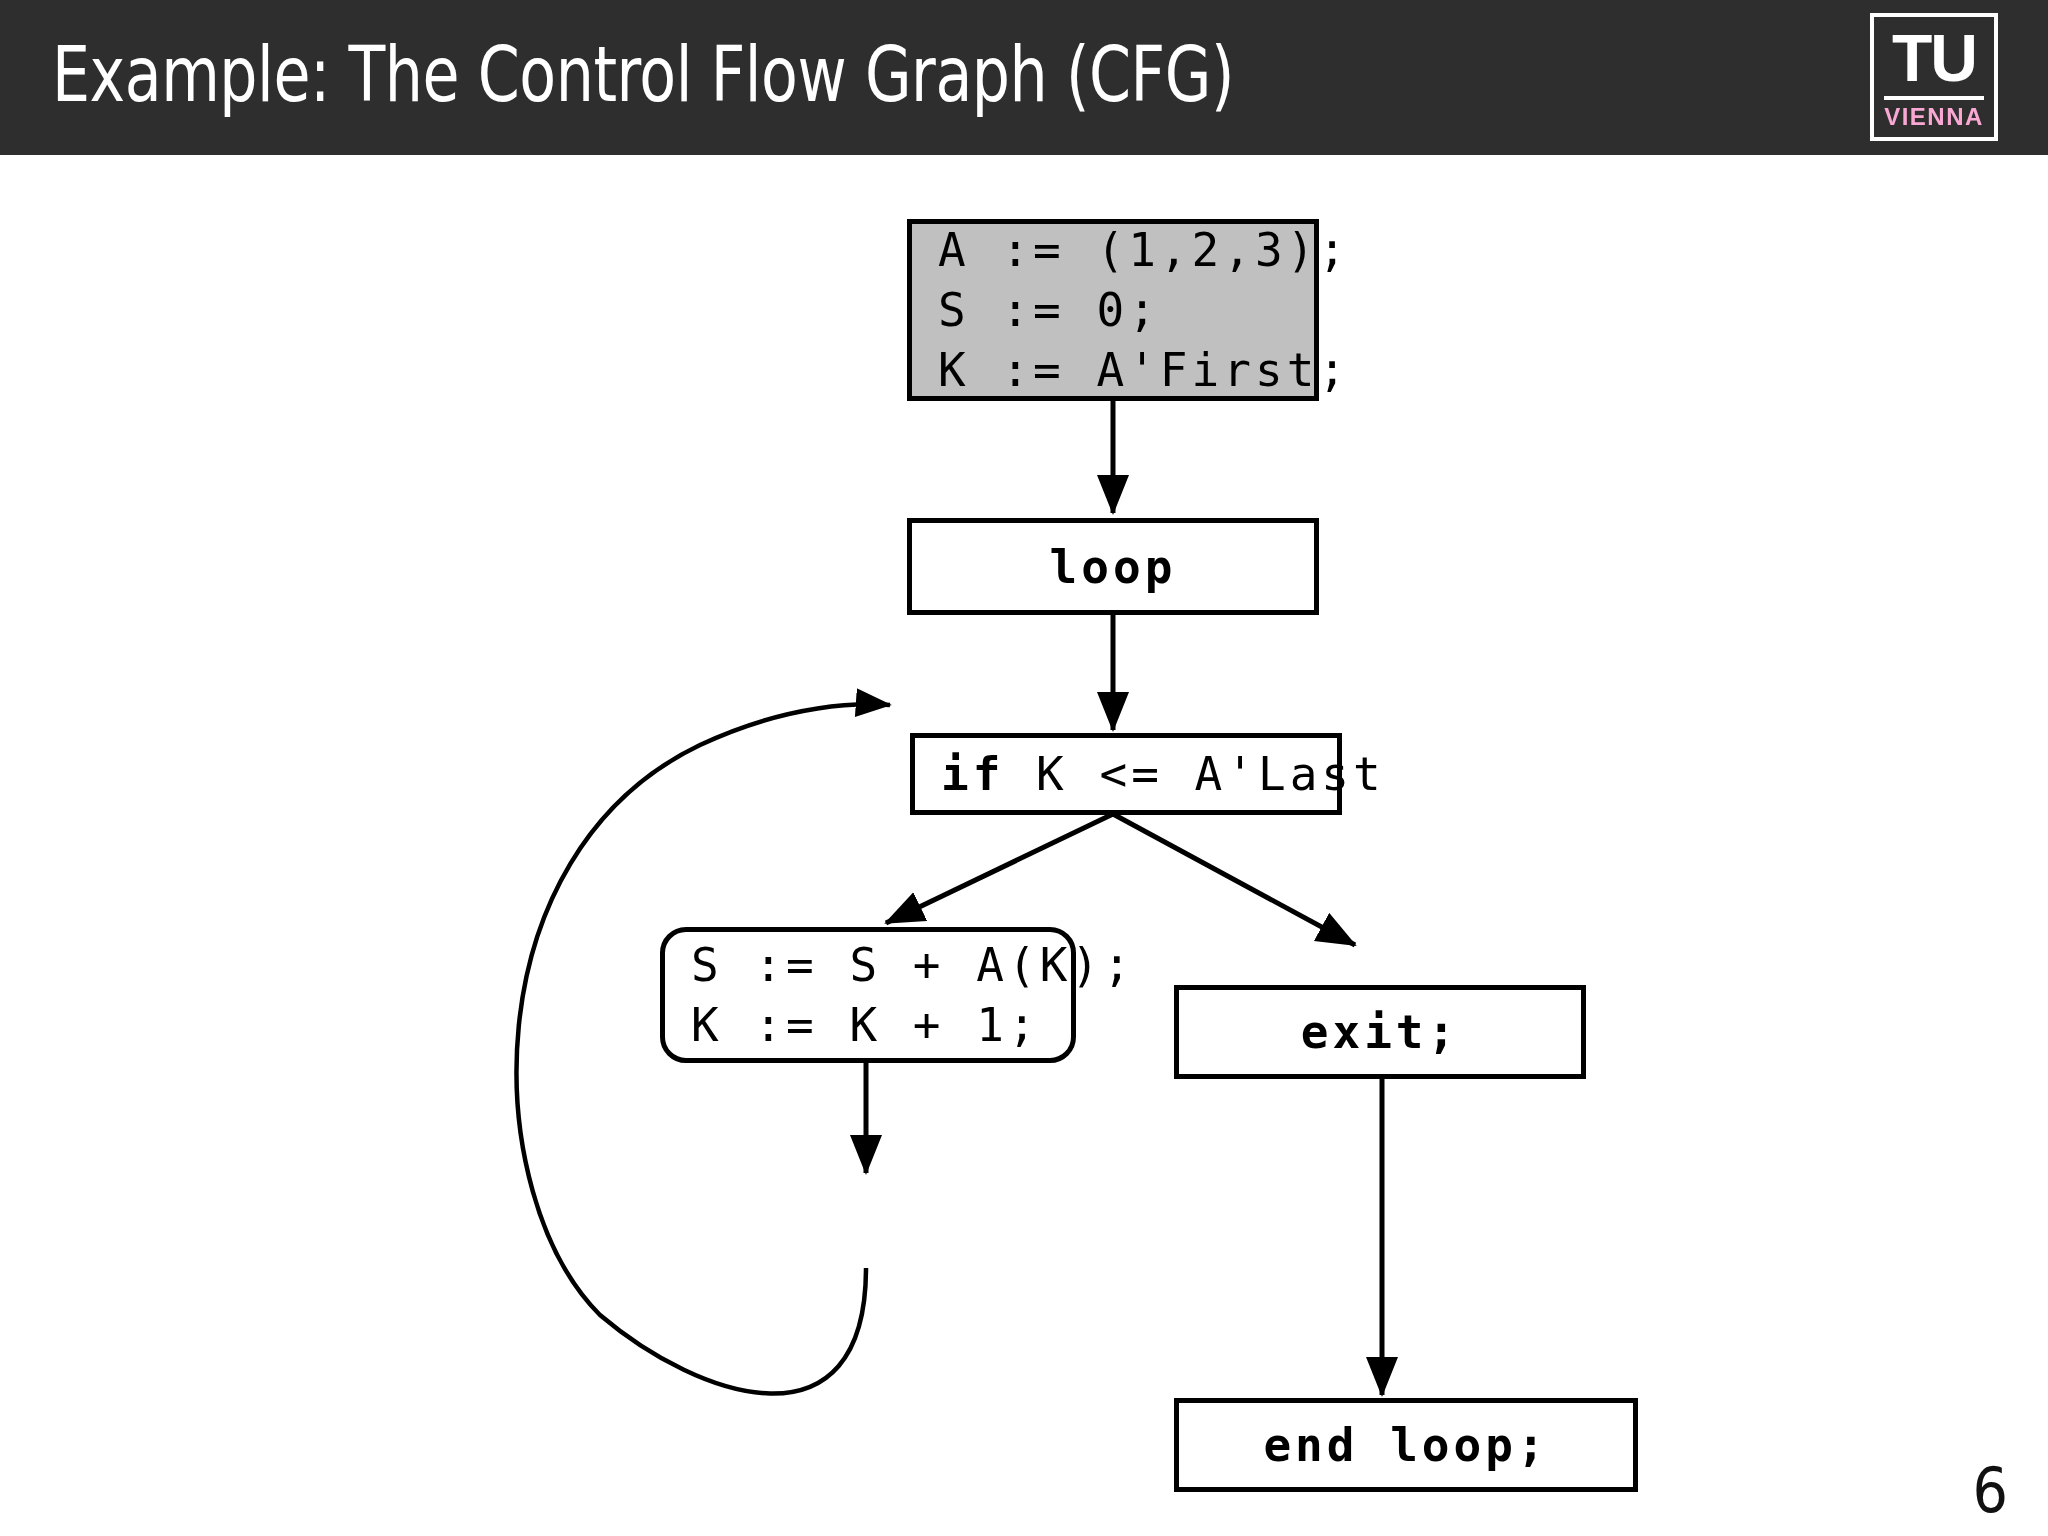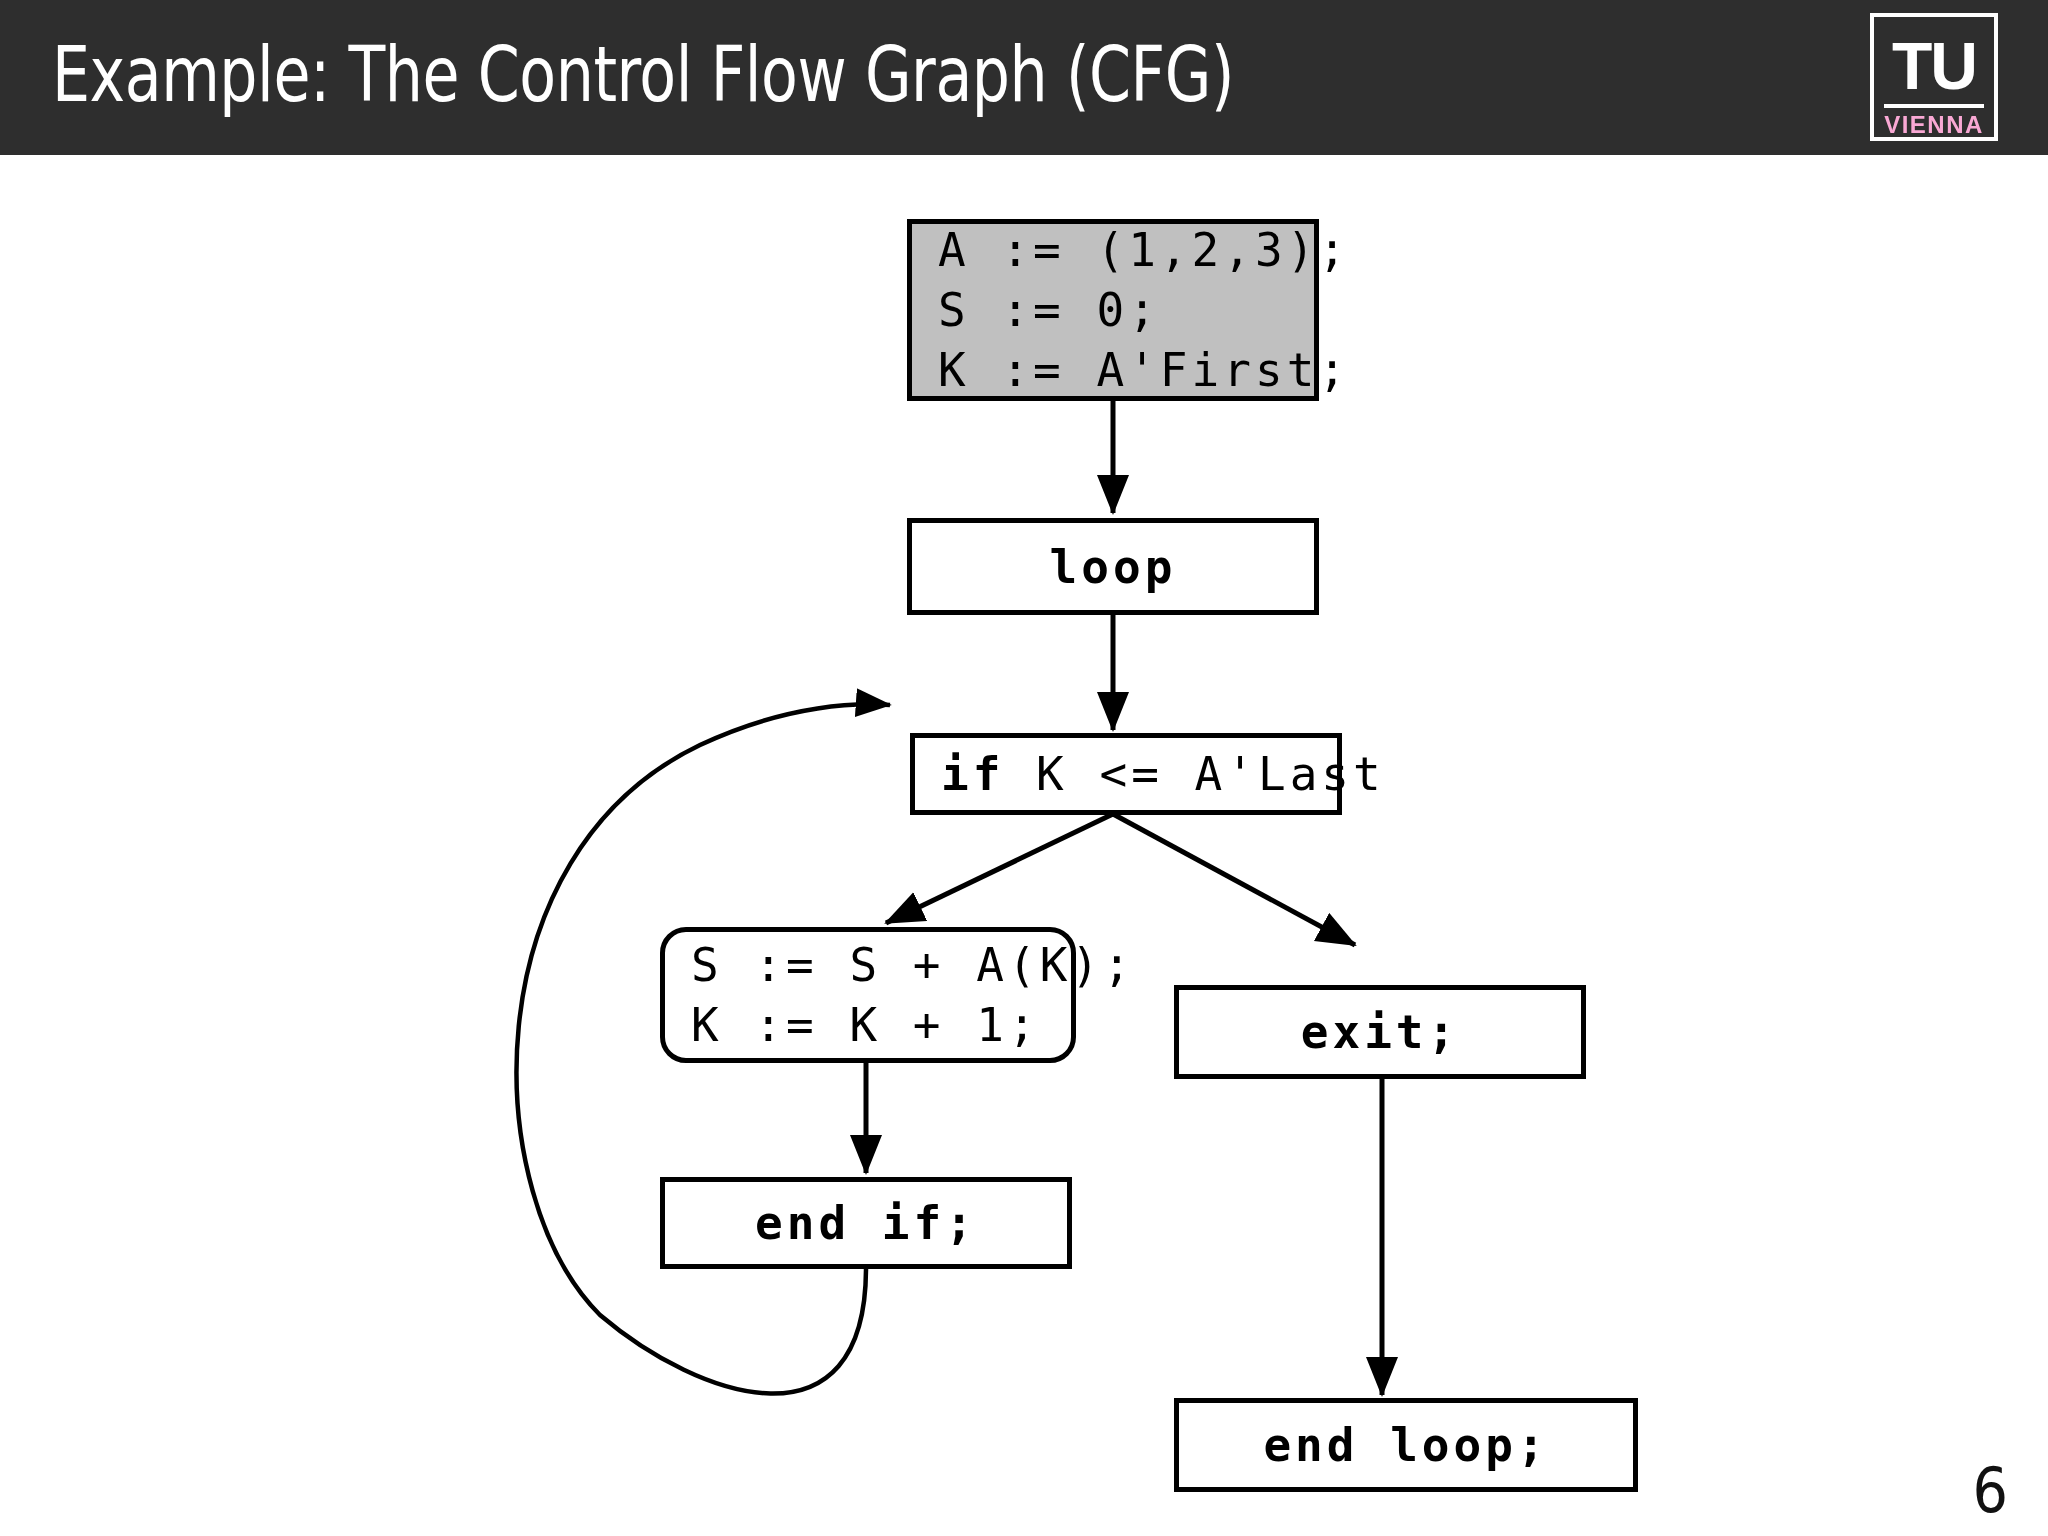--- a/index.html
+++ b/index.html
@@ -47,21 +47,21 @@
     top: 13px;
     width: 128px;
     height: 128px;
     border: 4px solid #ffffff;
     box-sizing: border-box;
     background: #2e2e2e;
   }
   #logo-inner {
     position: absolute;
     left: 0; top: 0; right: 0; bottom: 0;
-    padding: 16px 9px 7px 9px;
+    padding: 8px 9px 7px 9px;
     box-sizing: border-box;
   }
   #logo-tu {
     color: #ffffff;
     font-family: "Liberation Sans", sans-serif;
     font-weight: bold;
     font-size: 66px;
     line-height: 66px;
     letter-spacing: -2px;
     text-align: center;
@@ -206,25 +206,20 @@
       <div class="node-line">K := K + 1;</div>
     </div>
   </div>
 
   <div class="node centered" style="left:1174px; top:794px; width:412px; height:94px;margin-top:36px;">
     <div class="node-lines">
       <div class="node-line">exit;</div>
     </div>
   </div>
 
-  <div class="node centered" style="left:660px; top:1022px; width:412px; height:92px;">
-    <div class="node-lines">
-      <div class="node-line">end if;</div>
-    </div>
-  </div>
 
   <div class="node centered" style="left:1174px; top:1243px; width:464px; height:94px;">
     <div class="node-lines">
       <div class="node-line">end loop;</div>
     </div>
   </div>
 
 </div>
 
 <div id="page-number">6</div>

